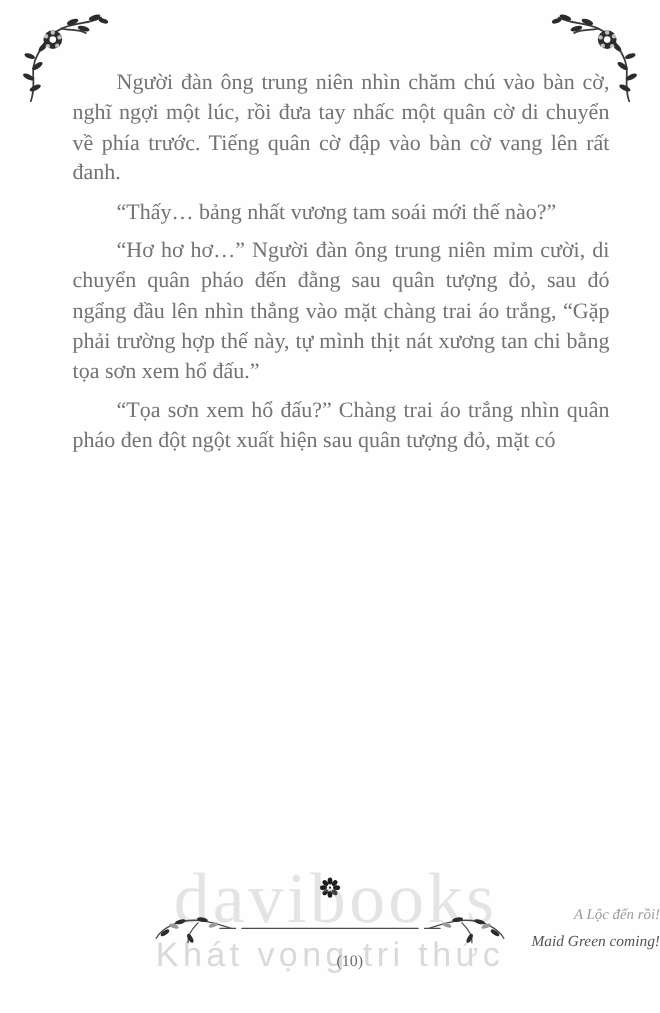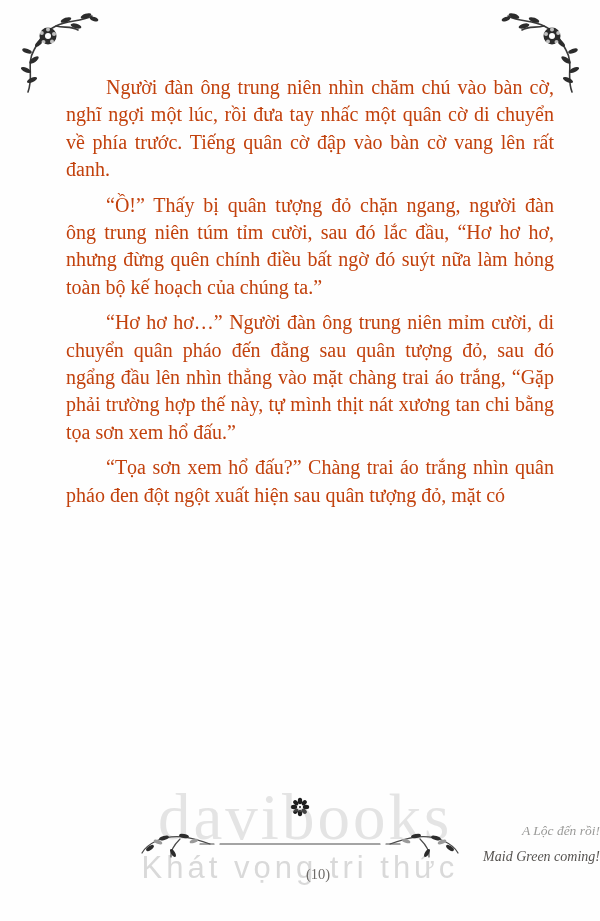--- a/index.html
+++ b/index.html
@@ -16,22 +16,22 @@
   }
   
   .corner{
     position:absolute;top:6px;width:92px;height:92px;
   }
   .corner.left{left:14px;}
   .corner.right{right:14px;transform:scaleX(-1);}
   
   .text-block{
     position:absolute;
-    left:66px;top:74px;width:488px;
-    color:#c2410c;
+    left:66px;top:62px;width:488px;
+    color:#737373;
     font-size:20px;
     line-height:27.4px;
     text-align:justify;
   }
   .text-block p{
     margin:0 0 8px 0;
     text-indent:40px;
   }
   
   .footer-rosette{
@@ -130,21 +130,21 @@
       <circle cx="34" cy="23.5" r="2" fill="#ffffff" opacity="0.7"></circle>
       <circle cx="40" cy="28" r="2" fill="#ffffff" opacity="0.7"></circle>
       <circle cx="38" cy="35.5" r="2" fill="#ffffff" opacity="0.7"></circle>
       <circle cx="29.5" cy="36" r="2" fill="#ffffff" opacity="0.7"></circle>
       <circle cx="27.8" cy="27" r="2" fill="#ffffff" opacity="0.7"></circle>
     </g>
   </svg>
 
   <div class="text-block">
     <p>Người đàn ông trung niên nhìn chăm chú vào bàn cờ, nghĩ ngợi một lúc, rồi đưa tay nhấc một quân cờ di chuyển về phía trước. Tiếng quân cờ đập vào bàn cờ vang lên rất đanh.</p>
-    <p>“Ồ!” Thấy bị quân tượng đỏ chặn ngang, người đàn ông trung niên túm tỉm cười, sau đó lắc đầu, “Hơ hơ hơ, nhưng đừng quên chính điều bất ngờ đó suýt nữa làm hỏng toàn bộ kế hoạch của chúng ta.”</p>
+    <p>“Thấy… bảng nhất vương tam soái mới thế nào?”</p>
     <p>“Hơ hơ hơ…” Người đàn ông trung niên mỉm cười, di chuyển quân pháo đến đằng sau quân tượng đỏ, sau đó ngẩng đầu lên nhìn thẳng vào mặt chàng trai áo trắng, “Gặp phải trường hợp thế này, tự mình thịt nát xương tan chi bằng tọa sơn xem hổ đấu.”</p>
     <p>“Tọa sơn xem hổ đấu?” Chàng trai áo trắng nhìn quân pháo đen đột ngột xuất hiện sau quân tượng đỏ, mặt có</p>
   </div>
 
   <div class="wm-brand">davibooks</div>
   <div class="wm-slogan">Khát vọng tri thức</div>
 
   <div class="footer-rosette">
     <svg width="20" height="20" viewBox="0 0 20 20">
       <g fill="#1e1e1e">

